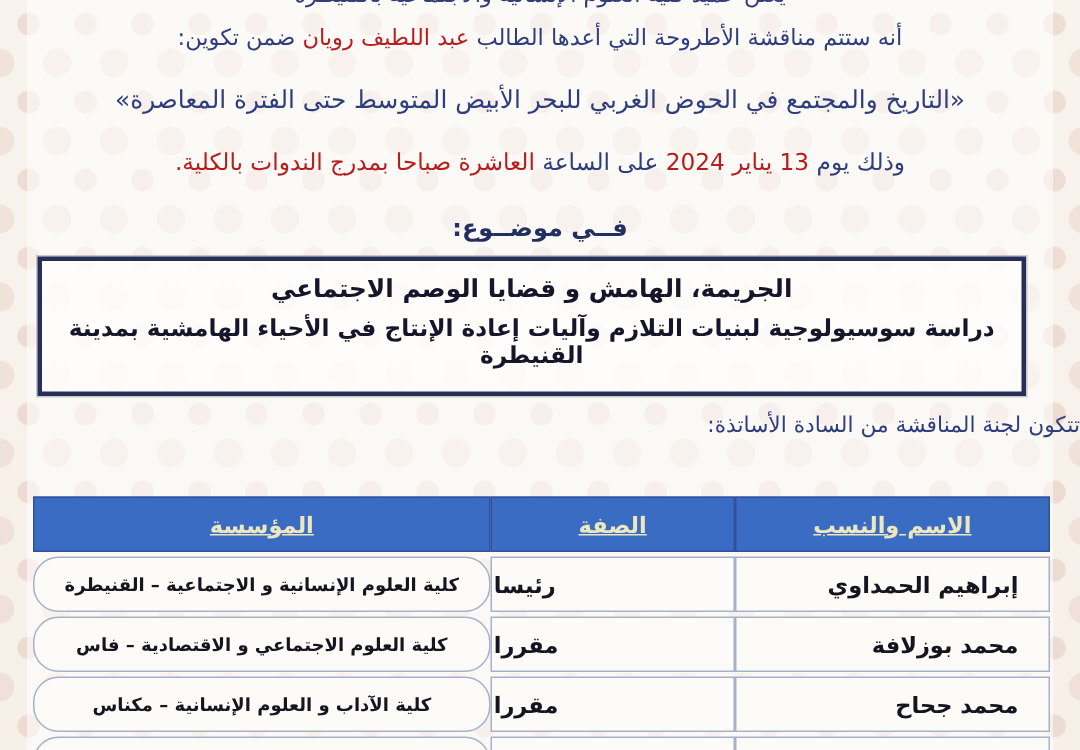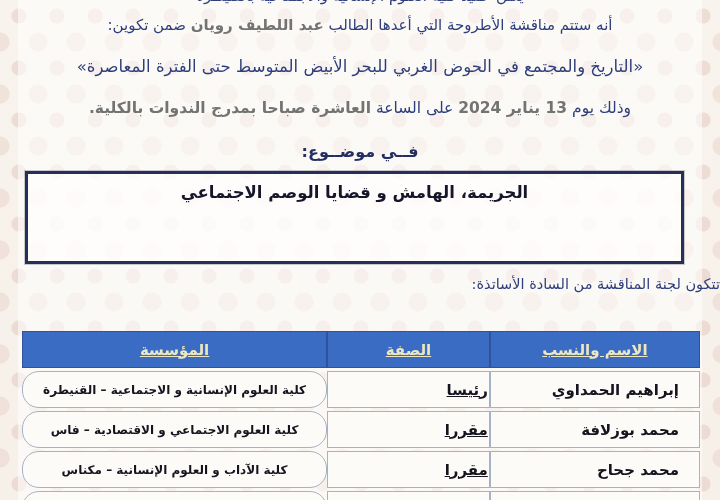--- a/index.html
+++ b/index.html
@@ -9,21 +9,21 @@
     background-color:#f7f2eb;
     background-image:
       radial-gradient(circle at 19px 16px, rgba(213,170,158,.30) 7px, rgba(213,170,158,0) 8px),
       radial-gradient(circle at 38px 42px, rgba(213,170,158,.22) 9px, rgba(213,170,158,0) 10px),
       radial-gradient(circle at 0px 42px, rgba(213,170,158,.22) 9px, rgba(213,170,158,0) 10px),
       linear-gradient(#f8f3ec,#f6f0e9);
     background-size:38px 52px,38px 52px,38px 52px,100% 100%;
   }
   .paper{position:absolute;top:0;bottom:0;left:18px;right:18px;background:rgba(255,255,255,.55);}
   .line{position:absolute;left:0;right:0;text-align:center;color:#2e3e7c;white-space:nowrap;}
-  .b{font-weight:bold;color:#737373;}
+  .b{font-weight:normal;color:#b91c1c;}
   #clipped-line{top:-14px;font-size:15px;line-height:20px;color:#2e3e7c;}
   #intro-line{top:16px;font-size:15px;}
   #program-line{top:57px;font-size:16.5px;}
   #schedule-line{top:99px;font-size:15.5px;}
   #subject-line{top:142px;font-size:16px;font-weight:bold;color:#232f60;letter-spacing:0.5px;}
   #title-box{
     position:absolute;top:171px;left:25px;right:36px;height:80px;
     border:3px solid #262f58;background:rgba(255,255,255,.65);
     box-shadow:0 0 0 1px rgba(140,140,150,.45);
     text-align:center;color:#16162a;padding-top:7px;
@@ -41,21 +41,21 @@
     height:33px;border:1px solid #33519b;text-decoration:underline;
   }
   td{
     background:#fcfbf7;border:1px solid #a6b2c8;height:33px;
     color:#15151f;font-weight:bold;vertical-align:middle;
   }
   col.c-name{width:31%;}
   col.c-role{width:24%;}
   col.c-inst{width:45%;}
   td.name{text-align:right;padding-right:20px;font-size:15px;}
-  td.role{text-align:right;font-size:15px;text-decoration:underline;}
+  td.role{text-align:left;font-size:15px;}
   td.inst{text-align:center;font-size:12px;border-radius:17px;}
   th.name{text-align:center;}
 </style>
 </head>
 <body>
 
 <div class="paper"></div>
 
 <div class="line" id="clipped-line">يعلن عميد كلية العلوم الإنسانية والاجتماعية بالقنيطرة</div>
 
@@ -66,20 +66,21 @@
 <div class="line" id="program-line">«التاريخ والمجتمع في الحوض الغربي للبحر الأبيض المتوسط حتى الفترة المعاصرة»</div>
 
 <div class="line" id="schedule-line">
   <span>وذلك يوم </span><span class="b">13 يناير 2024</span><span> على الساعة  </span><span class="b">العاشرة صباحا بمدرج  الندوات بالكلية.</span>
 </div>
 
 <div class="line" id="subject-line">فــي موضــوع:</div>
 
 <div id="title-box">
   <div id="thesis-title-1">الجريمة، الهامش و قضايا الوصم الاجتماعي</div>
+  <div id="thesis-title-2">دراسة سوسيولوجية لبنيات التلازم وآليات إعادة الإنتاج في الأحياء الهامشية بمدينة القنيطرة</div>
 </div>
 
 <div class="line" id="committee-line">تتكون لجنة المناقشة من السادة الأساتذة:</div>
 
 <table>
   <colgroup>
     <col class="c-name">
       <col class="c-role">
       <col class="c-inst">
   </colgroup>

